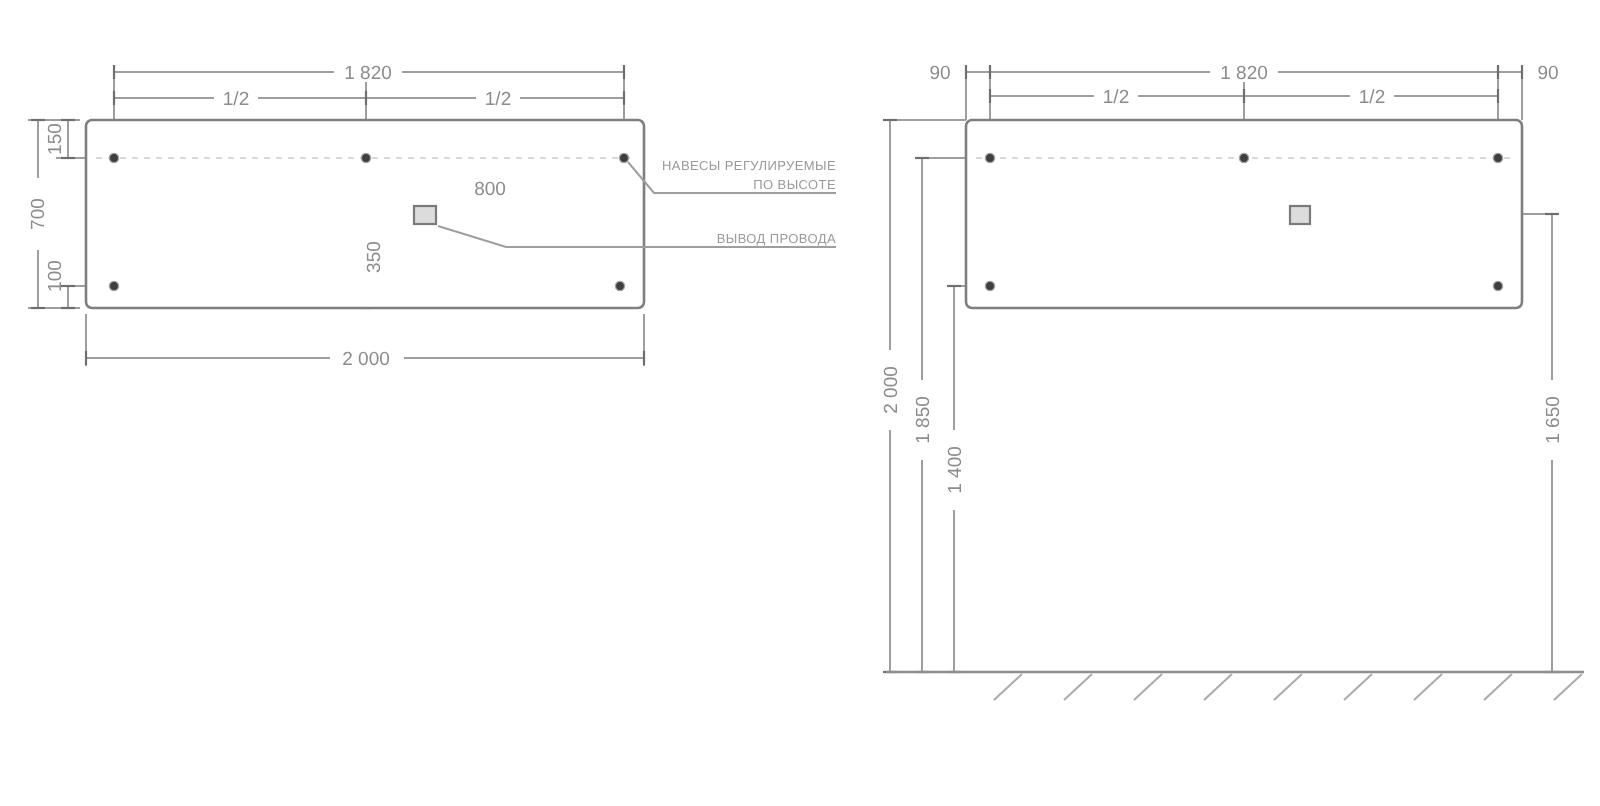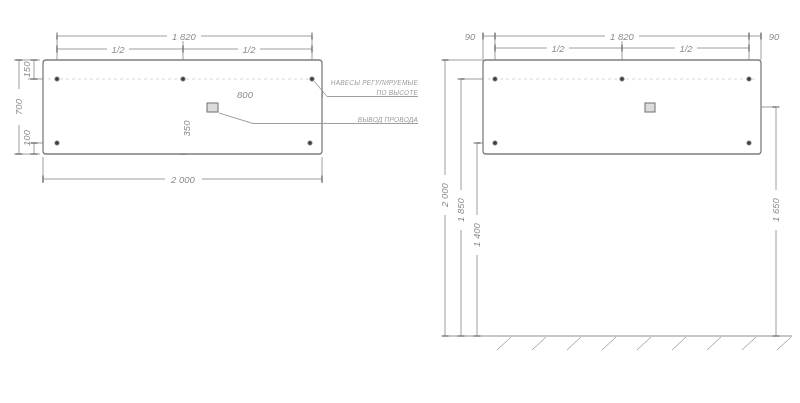--- a/index.html
+++ b/index.html
@@ -1,16 +1,16 @@
 <!DOCTYPE html>
 <html><head>
 <meta charset="utf-8">
 <style>
   html,body{margin:0;padding:0;background:#ffffff;}
-  .canvas{position:relative;width:800px;height:403px;background:#ffffff;overflow:hidden;font-style:italic;}
+  .canvas{position:relative;width:800px;height:403px;background:#ffffff;overflow:hidden;}
   svg{display:block;}
   .panel{fill:#ffffff;stroke:#7f7f7f;stroke-width:1.3;}
   .dim-line{stroke:#9e9e9e;stroke-width:1;fill:none;}
   .tick{stroke:#6e6e6e;stroke-width:1.1;}
   .hanger-line{stroke:#d8d8d8;stroke-width:1;stroke-dasharray:3 3;}
   .dot{fill:#3f3f3f;stroke:#a5a5a5;stroke-width:0.7;}
   .outlet{fill:#dcdcdc;stroke:#7a7a7a;stroke-width:1.1;}
   .leader{stroke:#9e9e9e;stroke-width:1;fill:none;}
   .floor{stroke:#8f8f8f;stroke-width:1.2;}
   .hatch{stroke:#aaaaaa;stroke-width:1;}

